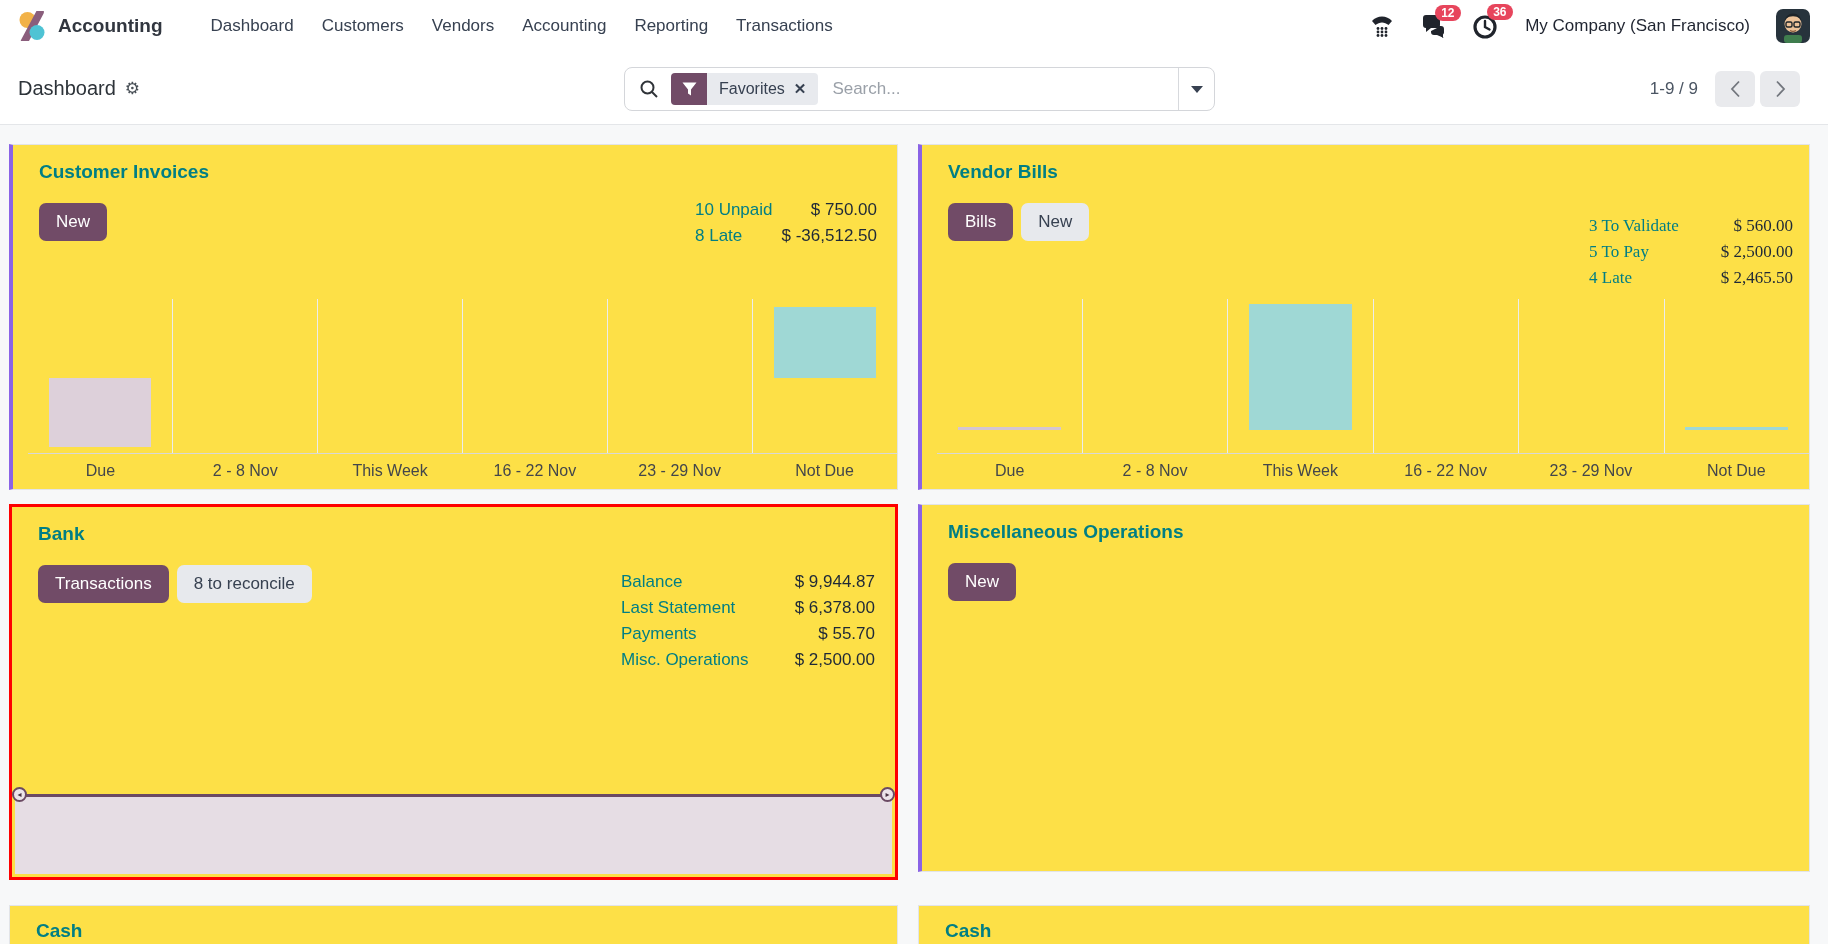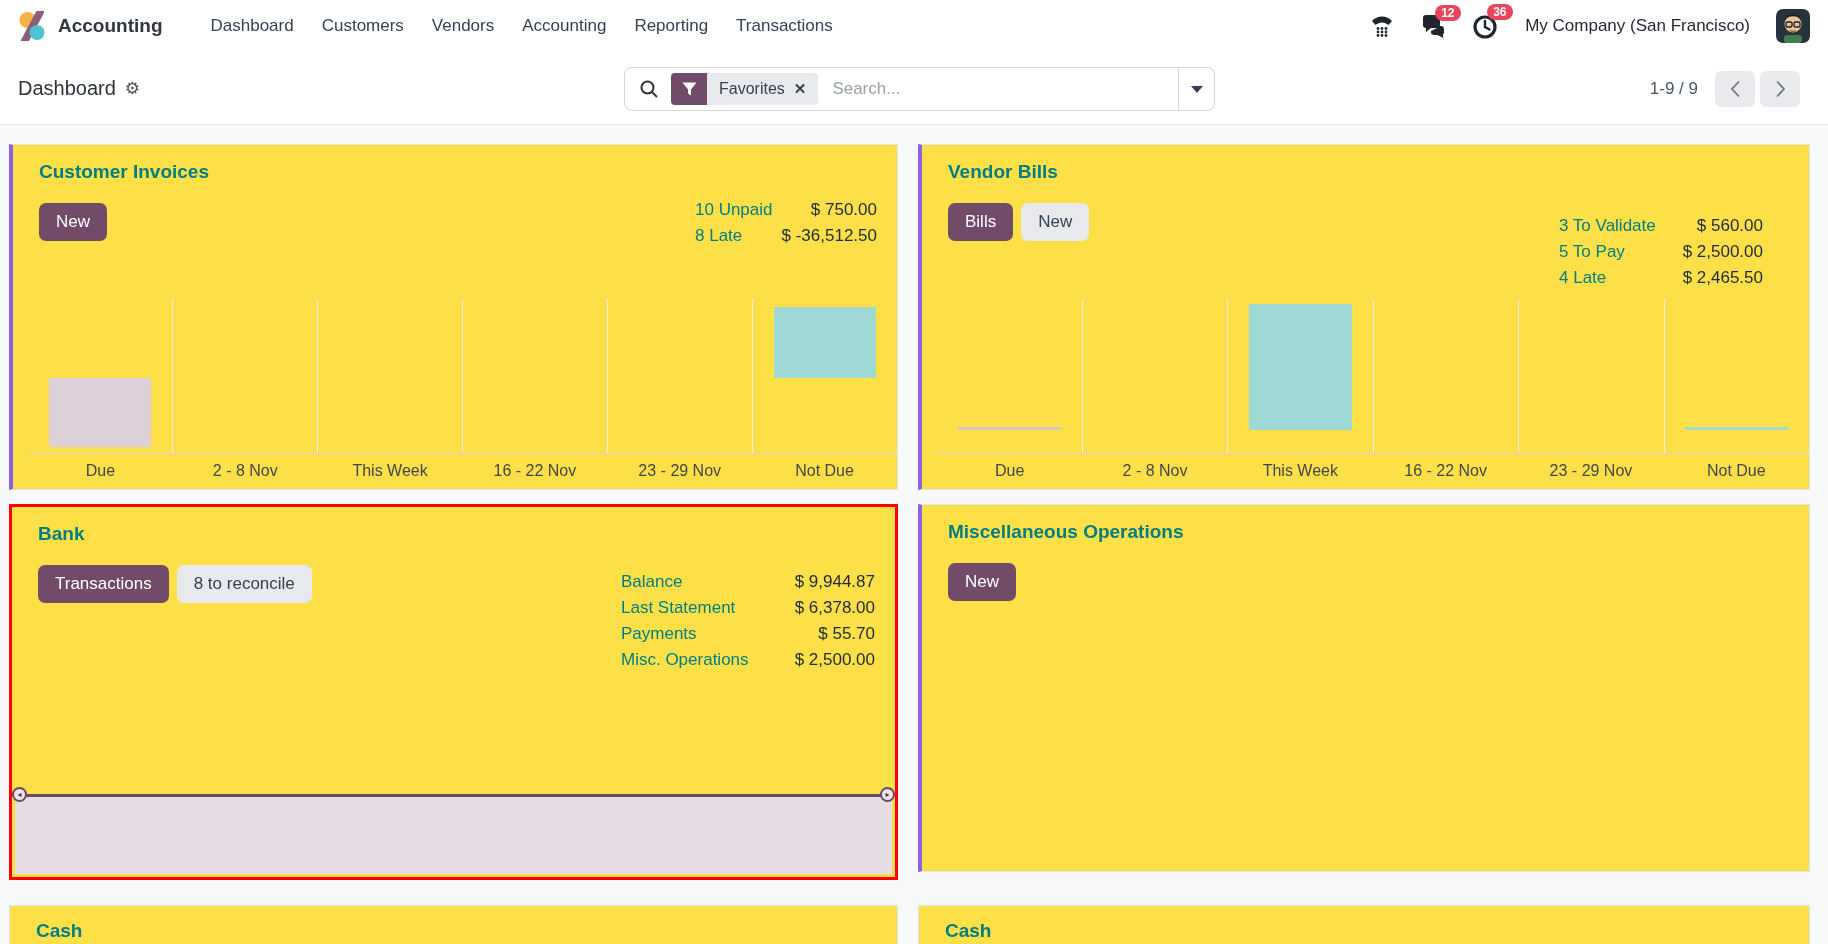--- a/index.html
+++ b/index.html
@@ -92,21 +92,21 @@
   }
   .btn-primary { background:#714b67; color:#fff; }
   .btn-secondary { background:#e7e9ed; color:#374151; }
 
   .stats { position:absolute; display:flex; flex-direction:column; }
   .stat-row { display:flex; justify-content:space-between; line-height:26px; font-size:17px; }
   .stat-link { color:#017e84; cursor:pointer; }
   .stat-amount { color:#1f2937; margin-left:18px; white-space:nowrap; }
 
   #stats-customer { top:52px; right:20px; width:182px; }
-  #stats-vendor   { top:68px; right:46px; width:204px; }
+  #stats-vendor   { top:68px; right:16px; width:204px;font-family:Liberation Serif, serif; }
   #stats-bank     { top:62px; right:20px; width:254px; }
 
   
   .chart { position:absolute; left:15px; right:0; bottom:0; height:190px; }
   .plot { height:155px; display:flex; border-bottom:1px solid #d8d8d8; }
   .plot-col { flex:1; position:relative; border-left:1px solid #ececec; }
   .plot-col.first { border-left:none; }
   .bar { position:absolute; left:14.5%; width:71%; }
   .xlabels { display:flex; height:34px; align-items:center; }
   .xlabel { flex:1; text-align:center; font-size:16px; color:#43464b; }

